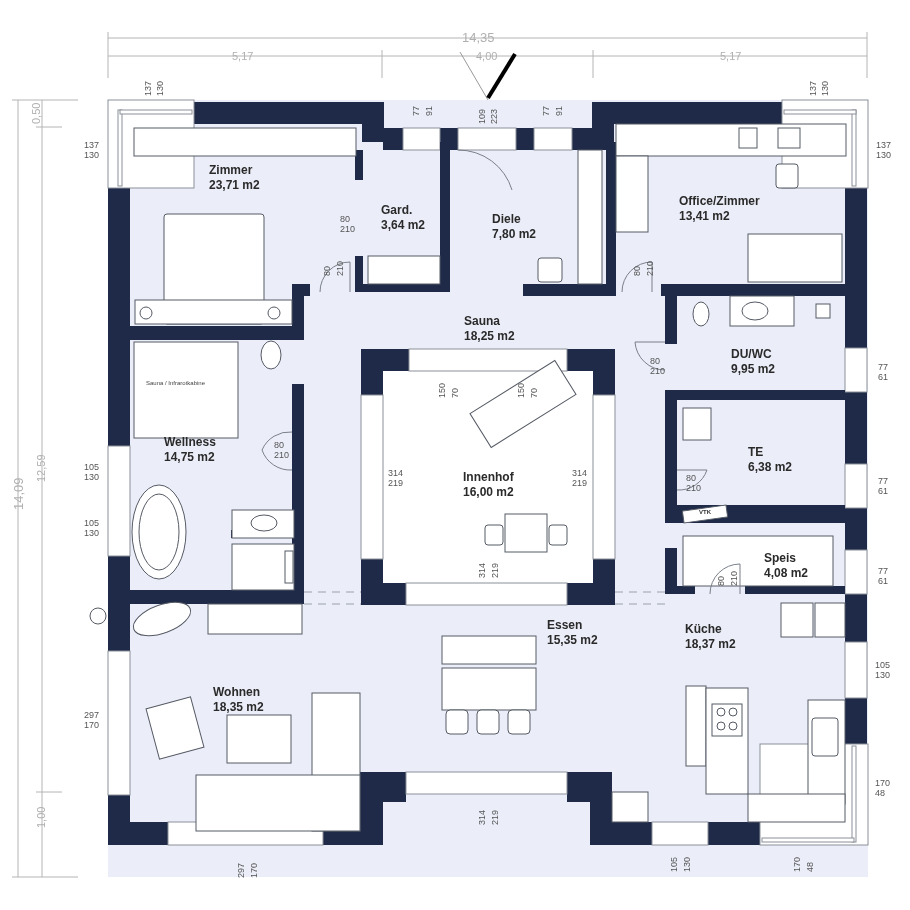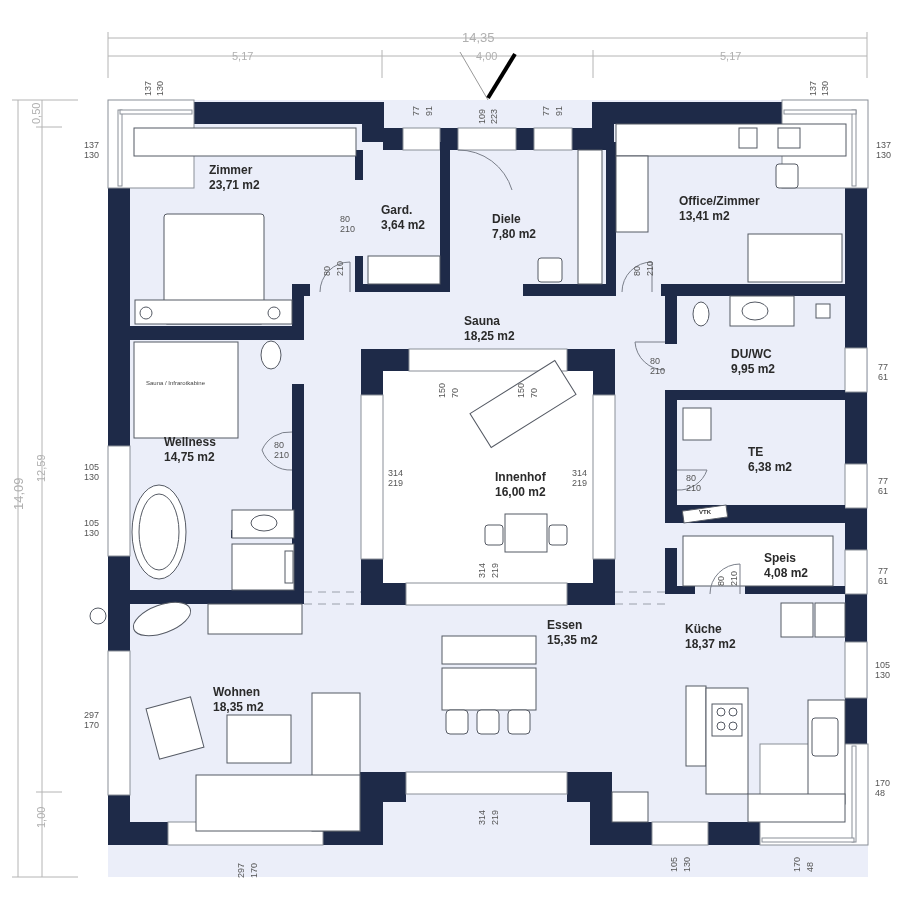--- a/index.html
+++ b/index.html
@@ -244,21 +244,21 @@
     <div>18,25 m2</div>
   </div>
 <div class="label" style="left:731px;top:347px;">
     <div>DU/WC</div>
     <div>9,95 m2</div>
   </div>
 <div class="label" style="left:164px;top:435px;">
     <div>Wellness</div>
     <div>14,75 m2</div>
   </div>
-<div class="label" style="left:463px;top:470px;margin-left:32px;">
+<div class="label" style="left:463px;top:470px;">
     <div>Innenhof</div>
     <div>16,00 m2</div>
   </div>
 <div class="label" style="left:748px;top:445px;">
     <div>TE</div>
     <div>6,38 m2</div>
   </div>
 <div class="label" style="left:764px;top:551px;">
     <div>Speis</div>
     <div>4,08 m2</div>

